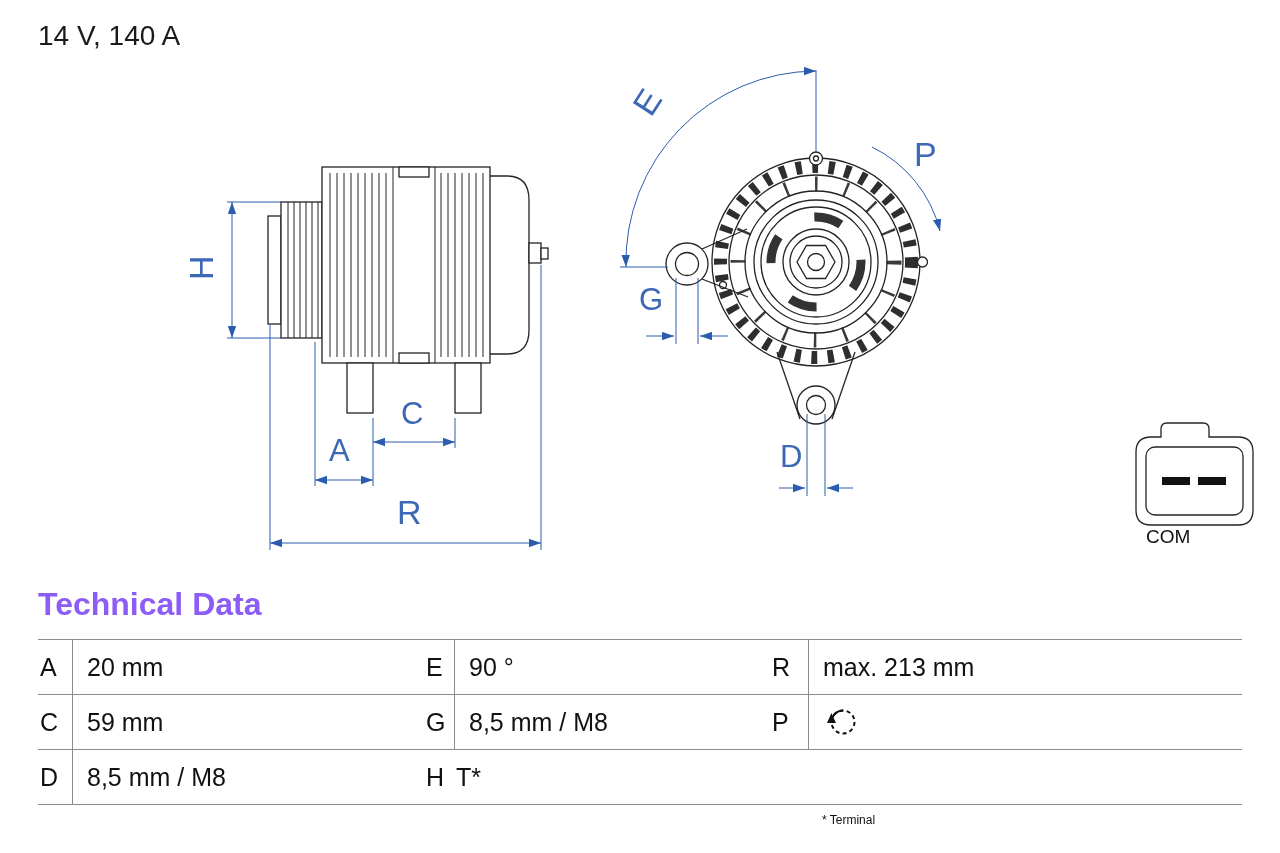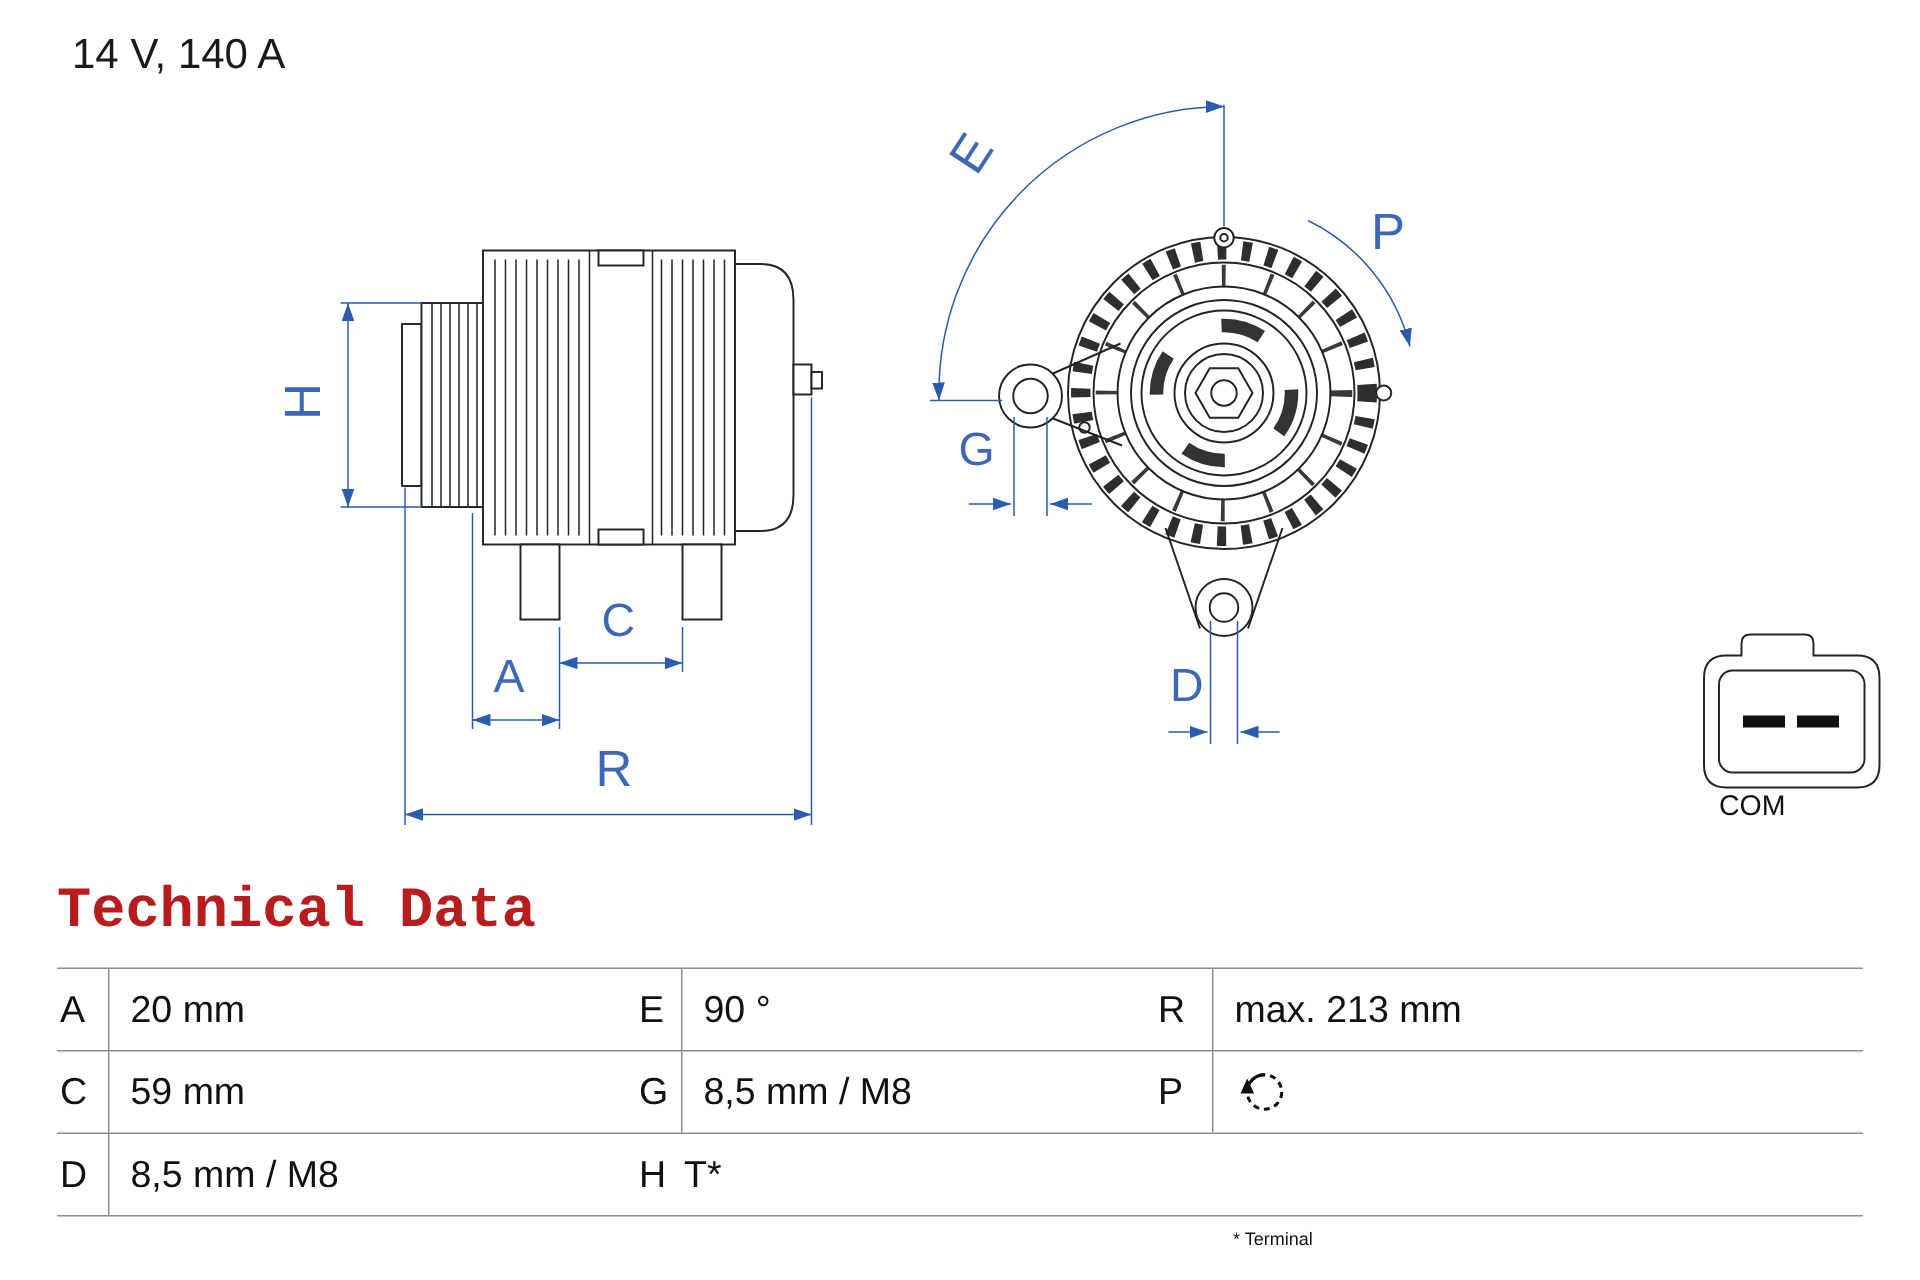--- a/index.html
+++ b/index.html
@@ -1,33 +1,33 @@
 <!DOCTYPE html>
 <html><head>
 <meta charset="utf-8">
 <style>
   * { margin:0; padding:0; box-sizing:border-box; }
   html,body { background:#fff; }
   body { font-family:"Liberation Sans", sans-serif; color:#111; }
   .page { position:relative; width:1280px; height:853px; background:#fff; overflow:hidden; }
 
-  .title { position:absolute; top:20px; left:48px; font-size:28px; font-weight:400; color:#1a1a1a; }
+  .title { position:absolute; top:20px; left:38px; font-size:28px; font-weight:400; color:#1a1a1a; }
 
   svg.drawing { position:absolute; top:0; left:0; }
 
   .ol  { stroke:#242424; stroke-width:1.3; fill:none; }
   .olf { stroke:#242424; stroke-width:1.3; fill:#fff; }
   .fin { stroke:#242424; stroke-width:1; fill:none; }
   .dim { stroke:#2b5cad; stroke-width:1; fill:none; }
   .dim-label { font-family:"Liberation Sans", sans-serif; fill:#3d68b5; font-size:31px; }
   .dim-label.lg { font-size:34px; }
   .conn-label { font-family:"Liberation Sans", sans-serif; fill:#111; font-size:19px; }
 
   .bottom { position:absolute; top:586px; left:38px; width:1204px; }
-  .td-heading { font-size:38px; font-weight:700; color:#b91c1c;font-family:Liberation Mono, monospace; }
+  .td-heading { font-size:32px; font-weight:700; color:#8b5cf6; }
   .td-table { margin-top:16px; border-bottom:1px solid #8c8c8c; }
   .td-row { display:grid; grid-template-columns:34px 352px 30px 316px 38px 1fr;
             border-top:1px solid #8c8c8c; height:55px; align-items:stretch;
             font-size:25px; color:#111; }
   .td-key, .td-val { display:flex; align-items:center; }
   .td-key { padding-left:2px; }
   .td-val { border-left:1px solid #8c8c8c; padding-left:14px; }
   .td-footnote { margin-top:8px; margin-left:784px; font-size:12px; color:#111; }
   .rot-icon { display:block; }
 </style>

